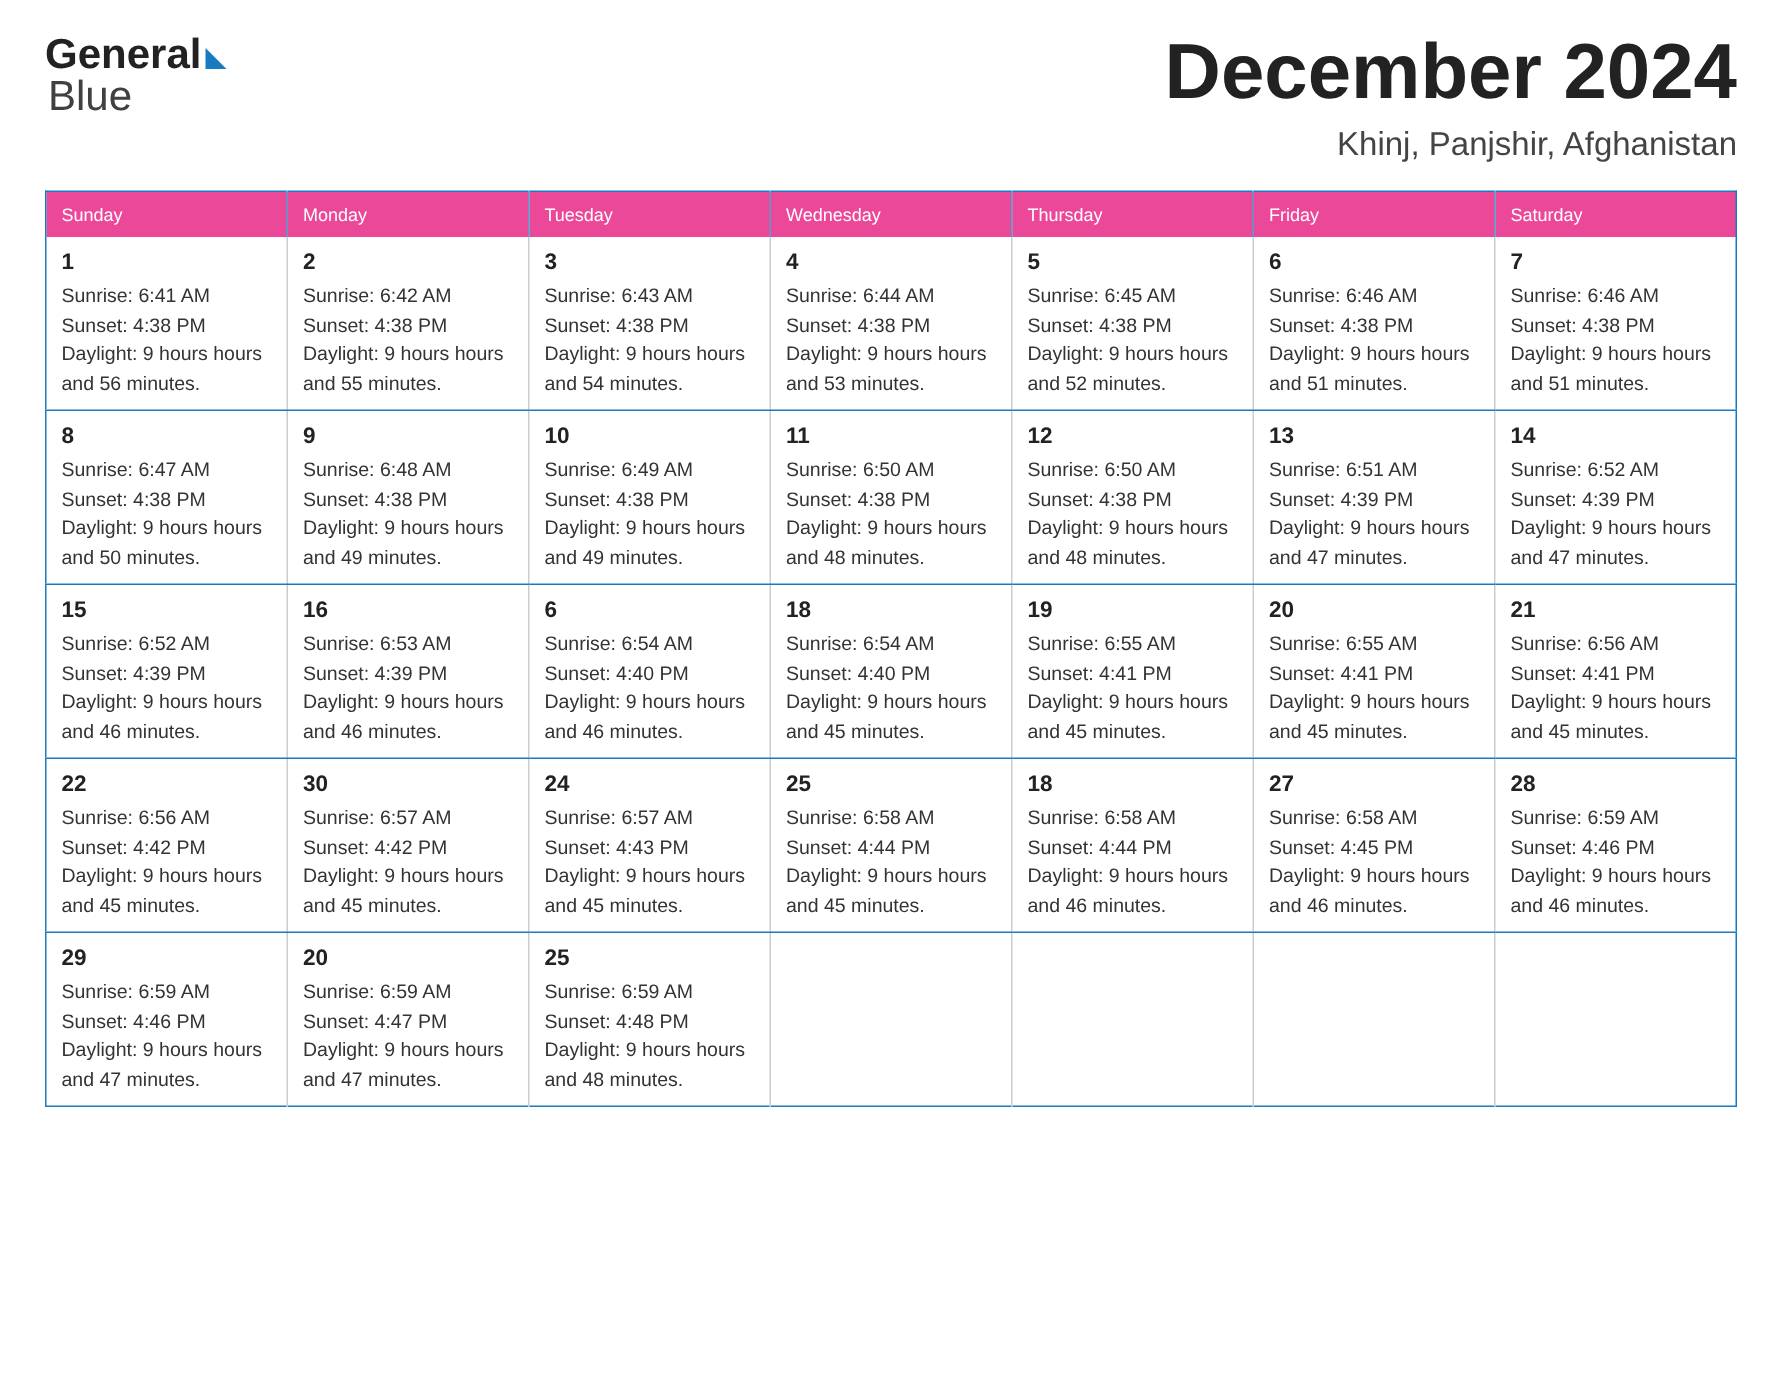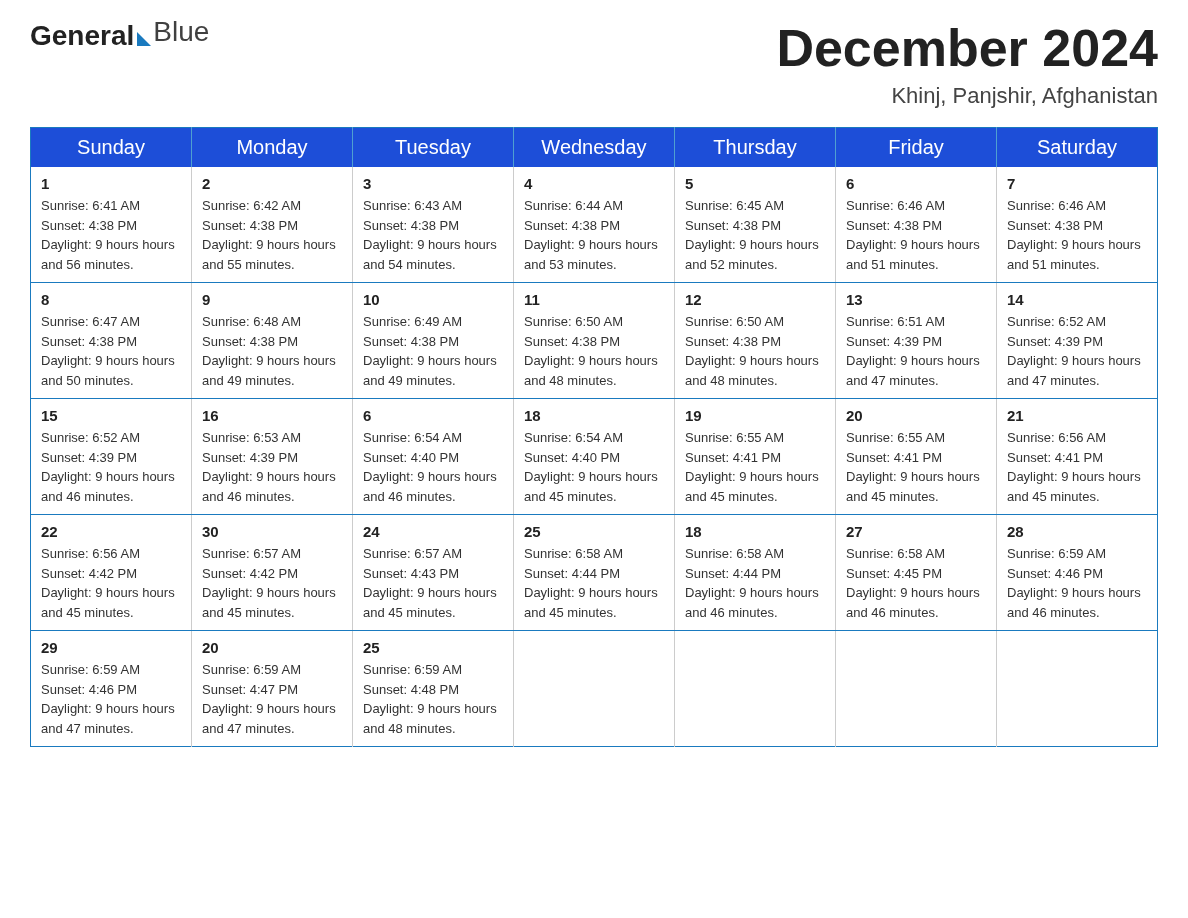--- a/index.html
+++ b/index.html
@@ -11,21 +11,21 @@
       padding: 20px 30px;
     }
     .header {
       display: flex;
       justify-content: space-between;
       align-items: flex-start;
       margin-bottom: 18px;
     }
     .logo {
       display: flex;
-      flex-direction: row;
+      flex-direction: column;
       align-items: flex-start;
     }
     .logo-top {
       display: flex;
       align-items: center;
     }
     .logo-general {
       font-size: 28px;
       font-weight: bold;
       color: #222;
@@ -60,26 +60,26 @@
       font-size: 22px;
       color: #444;
       margin-top: 6px;
     }
     .calendar {
       width: 100%;
       border-collapse: collapse;
       border: 1px solid #1a7abf;
     }
     .calendar th {
-      background-color: #1d4ed8;
+      background-color: #ec4899;
       color: #fff;
-      font-size: 20px;
+      font-size: 12px;
       font-weight: normal;
       padding: 8px 10px;
-      text-align: center;
+      text-align: left;
       border-right: 1px solid #4fa0d0;
     }
     .calendar th:last-child {
       border-right: none;
     }
     .calendar td {
       vertical-align: top;
       padding: 8px 10px;
       border-right: 1px solid #ccc;
       border-bottom: 1px solid #1a7abf;

